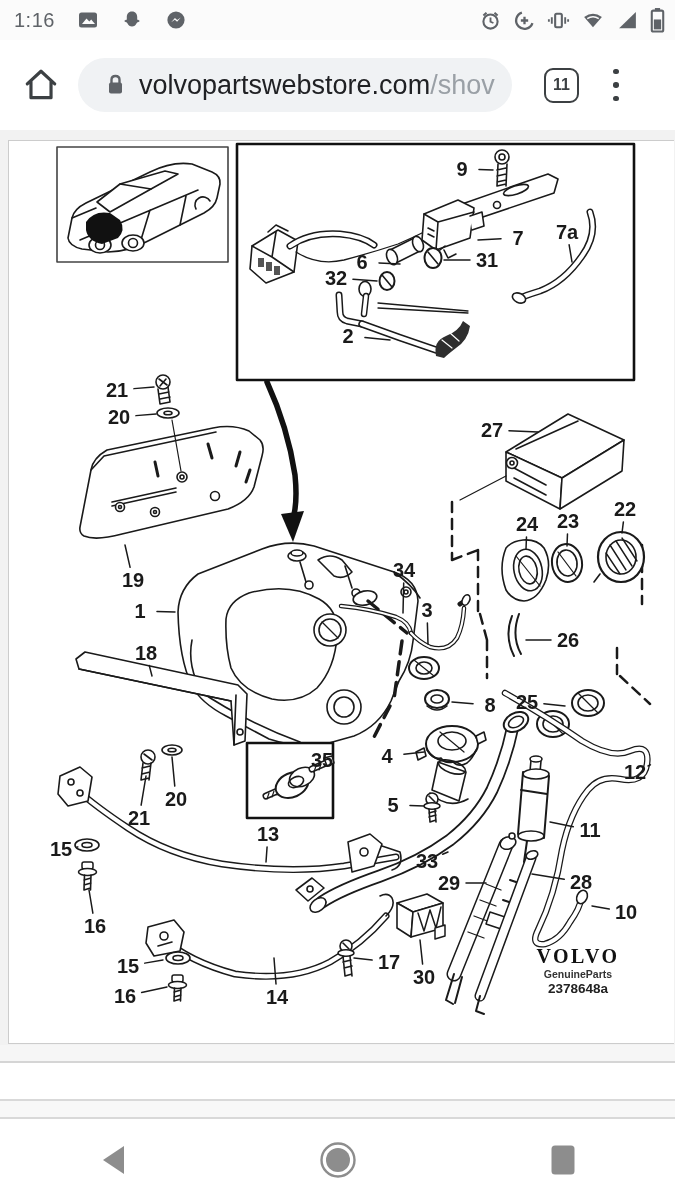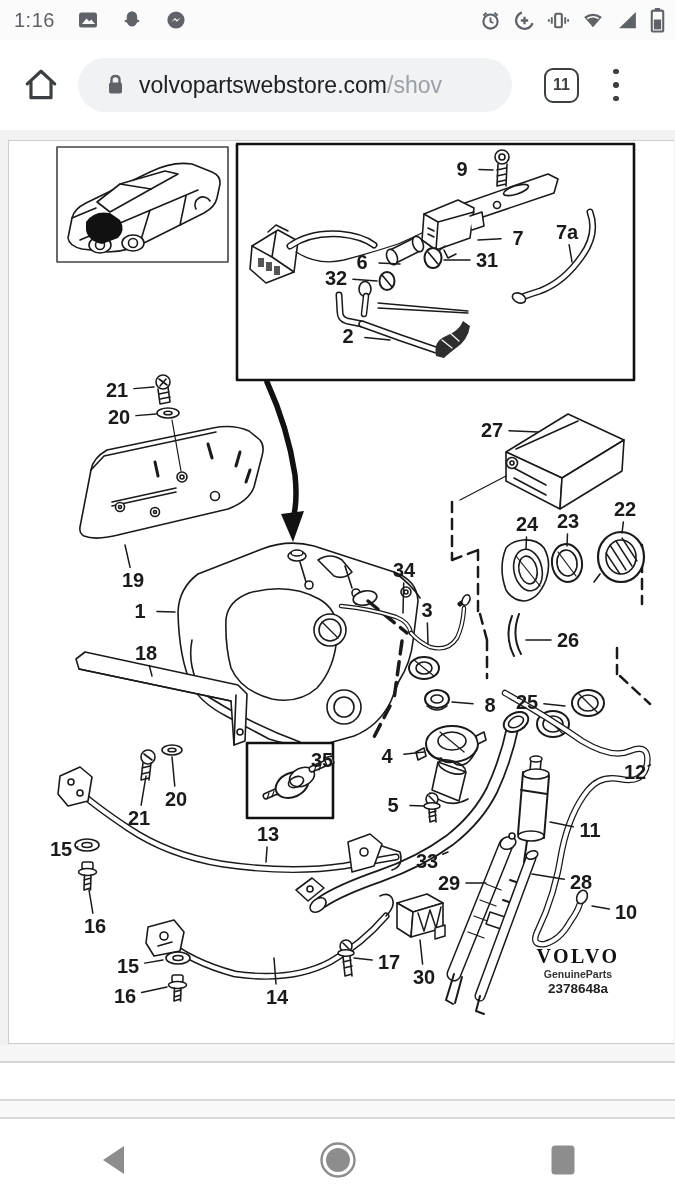--- a/index.html
+++ b/index.html
@@ -6,21 +6,21 @@
   .screen{position:relative;width:675px;height:1200px;overflow:hidden;background:#fff;}
   .status-bar{position:absolute;top:0;left:0;width:675px;height:40px;background:#fbfbfb;display:flex;align-items:center;}
   .status-left{display:flex;align-items:center;gap:22px;margin-left:14px;}
   .status-time{font-size:20px;color:#5f6368;letter-spacing:.5px;}
   .status-right{display:flex;align-items:center;gap:11px;margin-left:auto;margin-right:10px;}
   .sicon{display:block;}
   .browser-bar{position:absolute;top:40px;left:0;width:675px;height:90px;background:#fff;display:flex;align-items:center;}
   .home-btn{margin-left:22px;flex:0 0 auto;}
   .url-pill{margin-left:18px;width:434px;height:54px;background:#f0f2f4;border-radius:27px;display:flex;align-items:center;overflow:hidden;}
   .lock{margin-left:28px;flex:0 0 auto;}
-  .url-text{margin-left:14px;font-size:23px;white-space:nowrap;}
+  .url-text{margin-left:14px;font-size:27px;white-space:nowrap;}
   .url-host{color:#202124;}
   .url-path{color:#9aa0a6;}
   .tab-btn{margin-left:32px;width:31px;height:31px;border:2.6px solid #3c4043;border-radius:9px;display:flex;align-items:center;justify-content:center;font-size:16px;font-weight:bold;color:#3c4043;}
   .menu-btn{margin-left:34px;display:flex;flex-direction:column;gap:8px;}
   .menu-btn span{width:5.5px;height:5.5px;border-radius:50%;background:#3c4043;}
   .page{position:absolute;top:130px;left:0;width:675px;height:915px;background:#f2f2f2;}
   .sheet{position:absolute;left:8px;top:10px;width:666px;height:904px;background:#fff;border:1px solid #ccc;border-right:none;box-sizing:border-box;}
   .sheet svg{display:block;}
   .stripe-a{position:absolute;top:1045px;left:0;width:675px;height:16px;background:#f6f6f6;border-bottom:2px solid #d5d5d5;box-sizing:content-box;}
   .stripe-b{position:absolute;top:1063px;left:0;width:675px;height:36px;background:#fff;border-bottom:2px solid #d9d9d9;}

